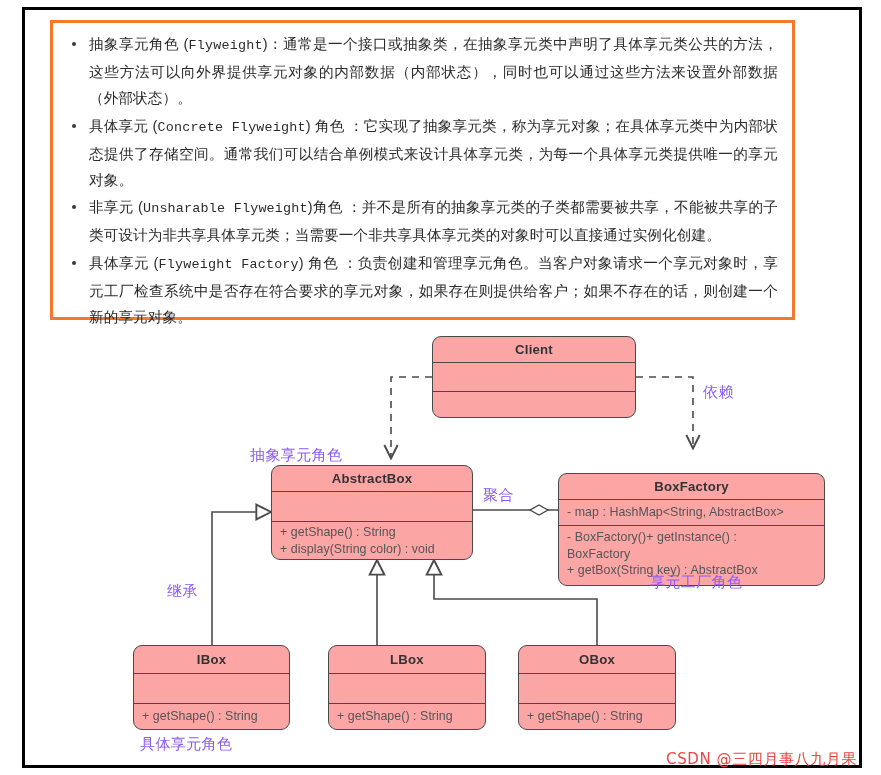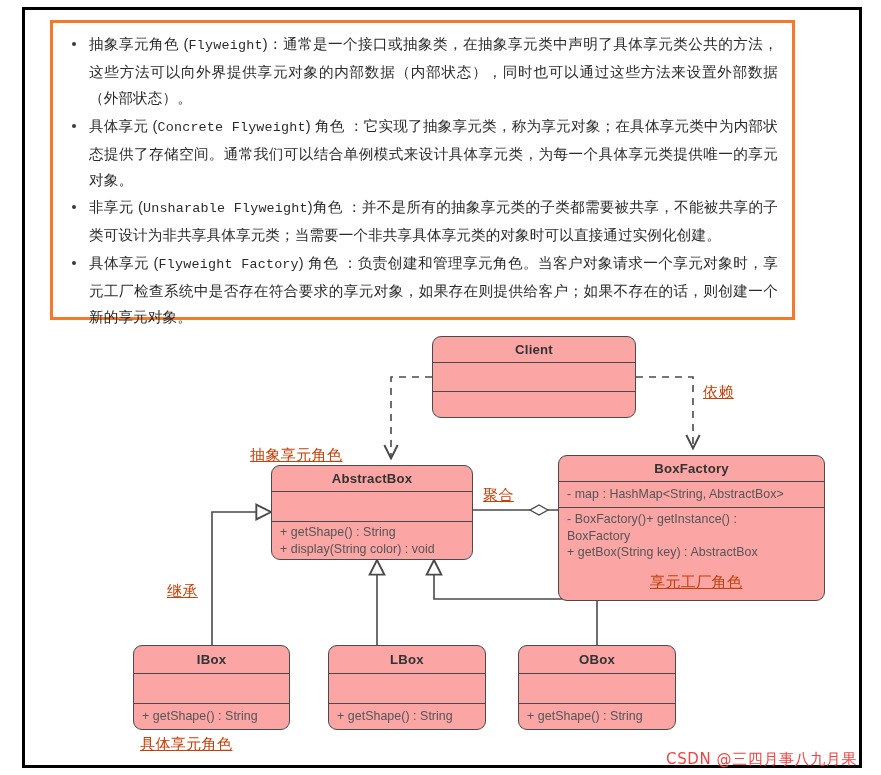--- a/index.html
+++ b/index.html
@@ -112,42 +112,41 @@
   #box-client      { left: 432px; top: 11px;  width: 204px; height: 82px; }
   #box-client .uml-title { height: 26px; }
   #box-client .s1        { height: 29px; }
   #box-client .s2        { height: 25px; display:flex; align-items:center; }
 
   #box-abstractbox { left: 271px; top: 140px; width: 202px; height: 95px; }
   #box-abstractbox .uml-title { height: 26px; }
   #box-abstractbox .s1        { height: 30px; }
   #box-abstractbox .s2        { height: 37px; padding-top: 2px; }
 
-  #box-factory     { left: 558px; top: 130px; width: 267px; height: 146px; }
+  #box-factory     { left: 558px; top: 148px; width: 267px; height: 113px; }
   #box-factory .uml-title { height: 26px; }
   #box-factory .s1        { height: 26px; display:flex; align-items:center; }
   #box-factory .s2        { height: 59px; padding-top: 3px; }
 
   .leaf-box { width: 157px; height: 85px; top: 320px; }
   #box-ibox { left: 133px; }
   #box-lbox { left: 328px; width: 158px; }
   #box-obox { left: 518px; width: 158px; }
   .leaf-box .uml-title { height: 28px; }
   .leaf-box .s1        { height: 30px; }
   .leaf-box .s2        { height: 25px; display:flex; align-items:center; }
 
   
   .red-label {
     position: absolute;
-    color: #c2410c;
+    color: #8b5cf6;
     font-size: 15px;
     letter-spacing: 0.4px;
     white-space: nowrap;
     font-family: "DejaVu Serif", "Liberation Serif", serif;
-    text-decoration: underline;
   }
   #lbl-abstract { left: 250px; top: 121px; }
   #lbl-aggregation { left: 483px; top: 161px; }
   #lbl-inherit  { left: 167px; top: 257px; }
   #lbl-depend   { left: 703px; top: 58px; }
   #lbl-factory  { left: 650px; top: 248px; }
   #lbl-concrete { left: 140px; top: 410px; }
 
   
   #watermark {

